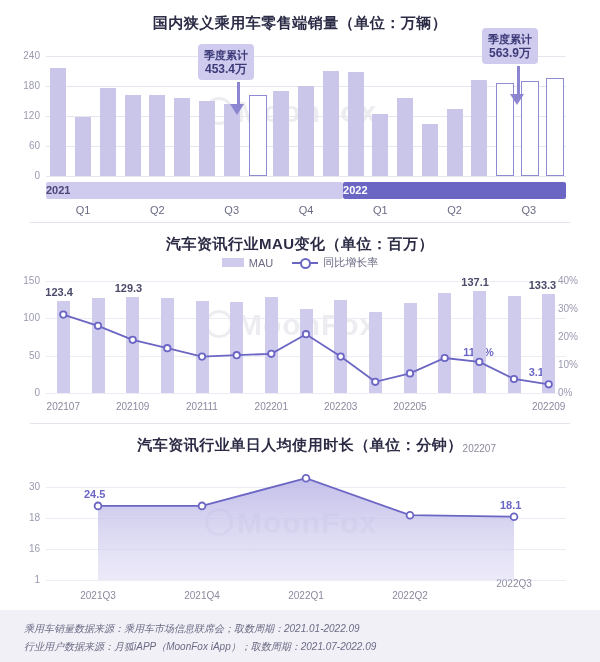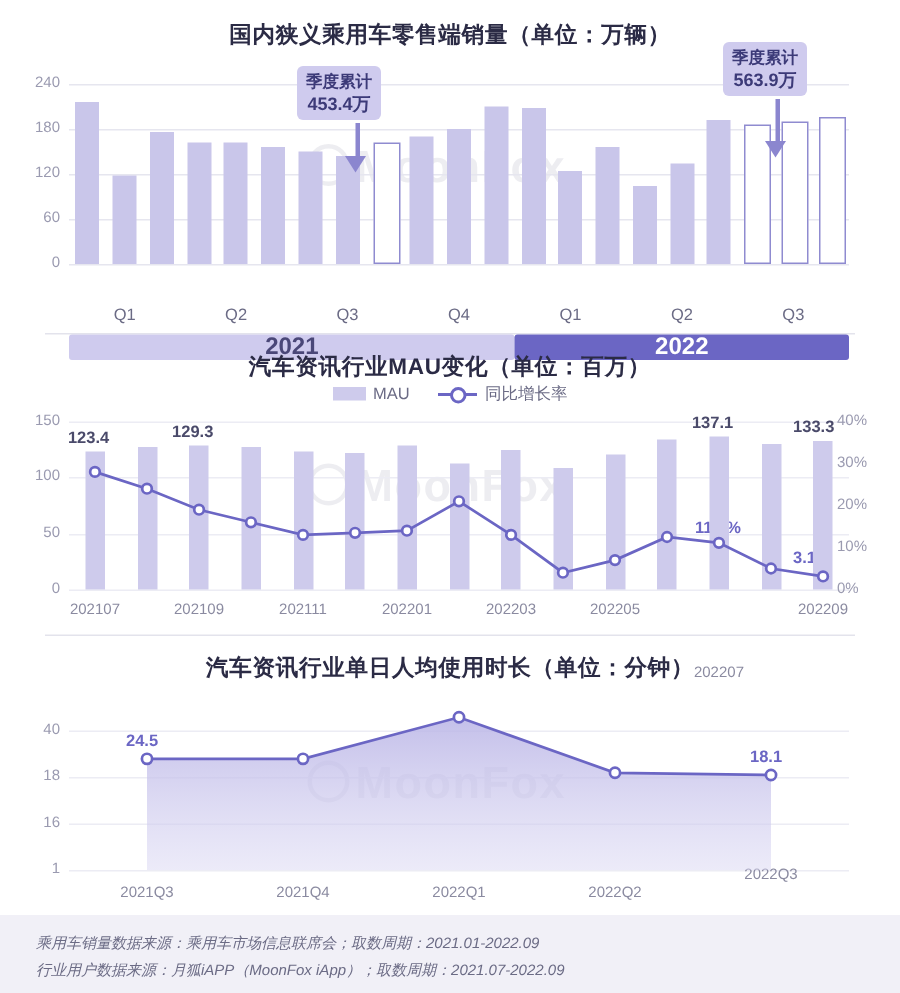--- a/index.html
+++ b/index.html
@@ -52,21 +52,21 @@
     background:#ffffff;border:1.5px solid #8f8bd0;
   }
   .c1-grid{
     position:absolute;left:46px;width:520px;height:1px;background:#e6e6ef;
   }
   .c1-ytick{
     position:absolute;left:10px;width:30px;text-align:right;font-size:10px;color:#9a9ab0;
   }
   .c1-yearbar{
     position:absolute;height:17px;border-radius:2px;
-    font-size:16px;color:#fff;text-align:center;line-height:17px;font-weight:bold;margin-top:41px;
+    font-size:11px;color:#fff;text-align:left;line-height:17px;font-weight:bold;
   }
   .c1-q{
     position:absolute;font-size:11px;color:#6b6b85;text-align:center;width:60px;
   }
   .callout{
     position:absolute;
     background:#cfcbee;
     border-radius:4px;
     color:#3c3a78;
     font-size:11px;
@@ -263,21 +263,21 @@
 </div>
 <div class="divider"></div>
 
 <div class="panel" id="chart3">
   <div class="title" style="position:absolute;top:12px;left:0;width:600px;">汽车资讯行业单日人均使用时长（单位：分钟）</div>
   <div class="watermark" style="left:205px;top:82px;">
     <span class="wm-icon"></span><span>MoonFox</span>
   </div>
   <div id="c3-axes">
       <div class="c3-grid" style="top:63.4px;"></div>
-      <div class="c3-ytick" style="top:57.4px;">40</div>
+      <div class="c3-ytick" style="top:57.4px;">30</div>
       <div class="c3-grid" style="top:94.3px;"></div>
       <div class="c3-ytick" style="top:88.3px;">18</div>
       <div class="c3-grid" style="top:125.1px;"></div>
       <div class="c3-ytick" style="top:119.1px;">16</div>
       <div class="c3-grid" style="top:156.0px;"></div>
       <div class="c3-ytick" style="top:150.0px;">1</div>
       <div class="c3-xtick" style="left:63.0px;top:166px;">2021Q3</div>
       <div class="c3-xtick" style="left:167.0px;top:166px;">2021Q4</div>
       <div class="c3-xtick" style="left:271.0px;top:166px;">2022Q1</div>
       <div class="c3-xtick" style="left:375.0px;top:166px;">2022Q2</div>

